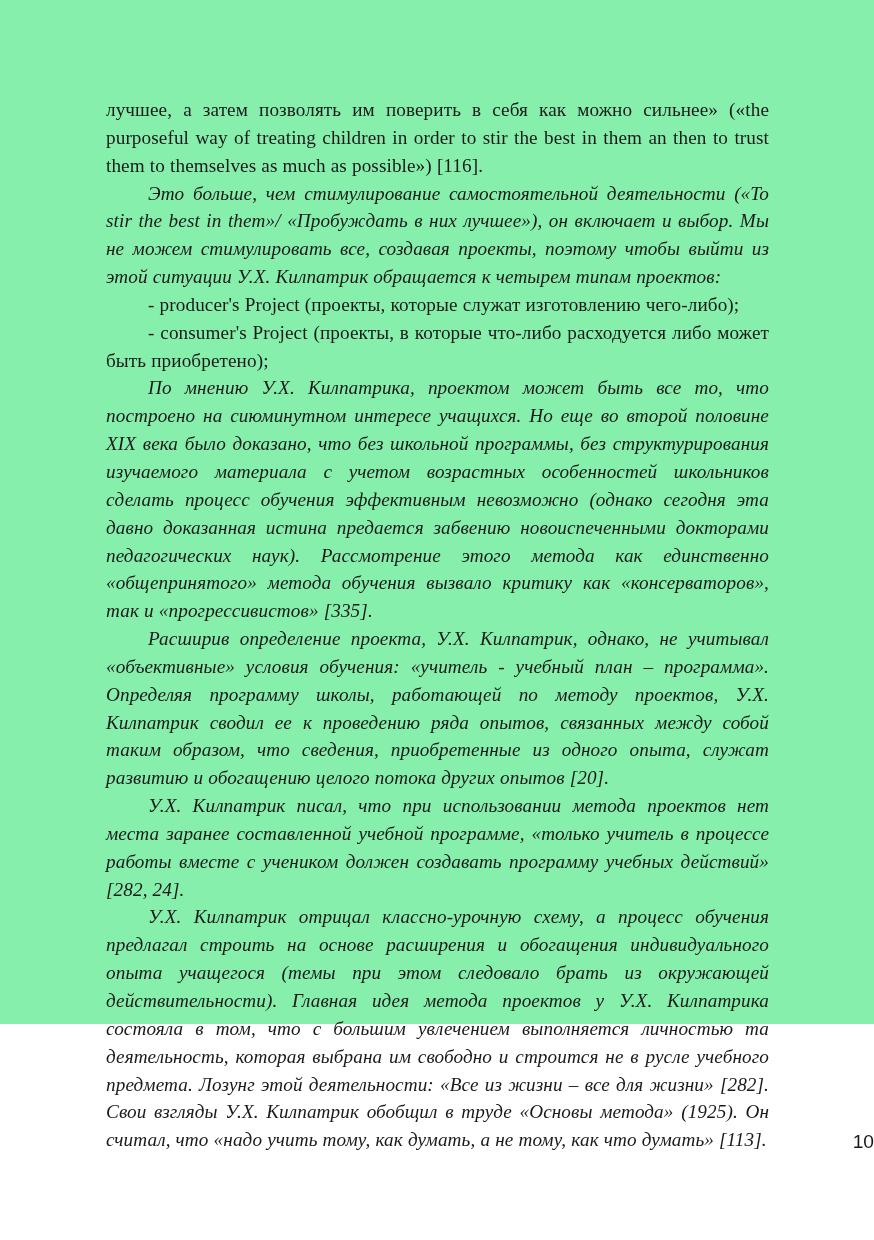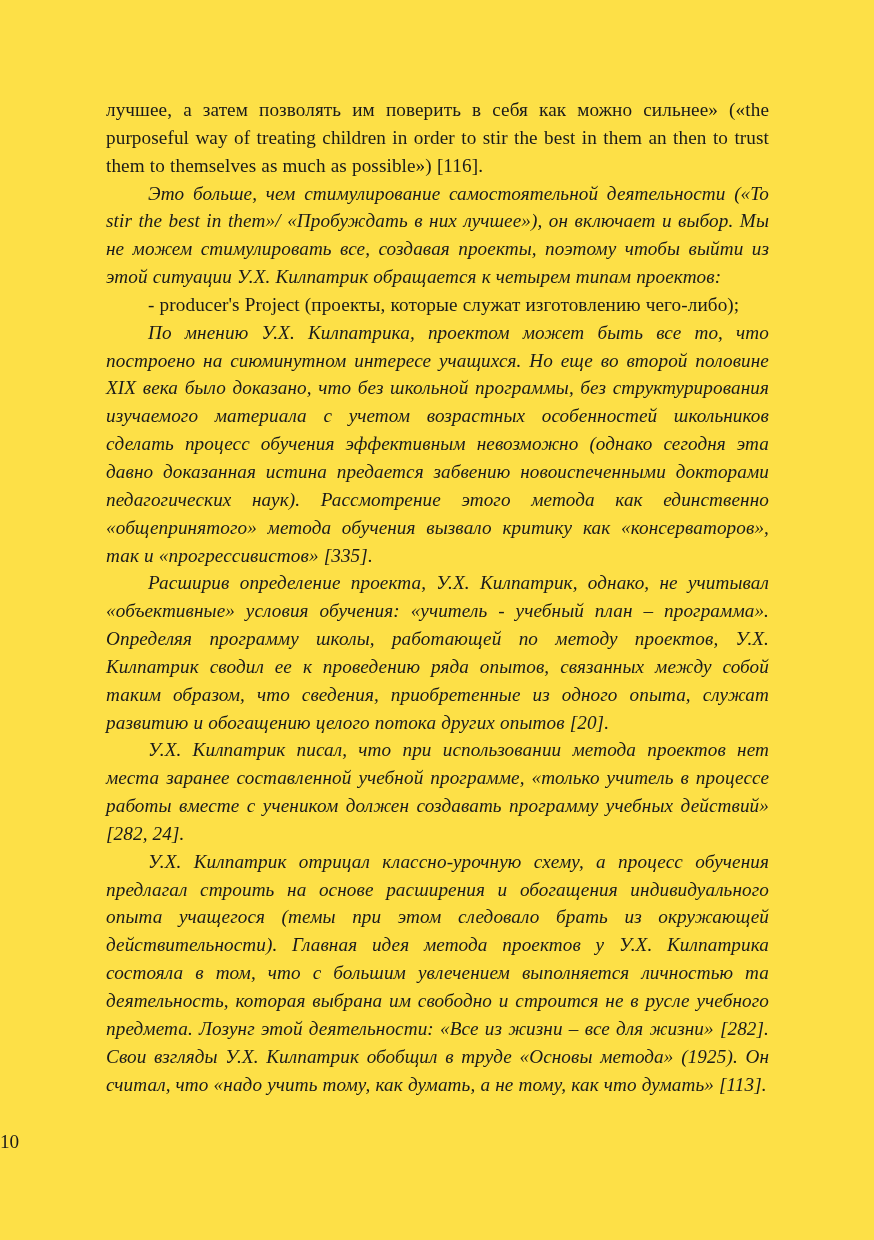--- a/index.html
+++ b/index.html
@@ -14,22 +14,22 @@
     font-family: "Liberation Serif", "DejaVu Serif", serif;
     color: #1a1a1a;
     position: relative;
     overflow: hidden;
   }
   .page {
     position: absolute;
     left: 0;
     top: 0;
     width: 874px;
-    height: 1240px;
-    background: #fde047;
+    height: 1024px;
+    background: #86efac;
   }
   .text-column {
     position: absolute;
     left: 106px;
     top: 96px;
     width: 663px;
   }
   .para {
     margin: 0;
     font-size: 19.2px;
@@ -46,40 +46,41 @@
     font-style: italic;
   }
   .para.dash {
     text-indent: 42px;
   }
   .page-number {
     position: absolute;
     left: 0;
     top: 1130px;
     width: 874px;
-    text-align: left;
-    font-family: Liberation Serif, serif;
+    text-align: right;
+    font-family: Liberation Sans, sans-serif;
     font-size: 19.2px;
     line-height: 24px;
     color: #1a1a1a;
   }
 </style>
 </head>
 <body>
 
 <div class="page">
 
   <div class="text-column">
 
     <p class="para">лучшее, а затем позволять им поверить в себя как можно сильнее»  («the purposeful way of treating children in order to stir the best in them an then to trust them to themselves as much as possible») [116].</p>
 
     <p class="para indent">Это больше, чем стимулирование самостоятельной деятельности («To stir the best in them»/ «Пробуждать в них лучшее»),  он включает и выбор. Мы не можем стимулировать все, создавая проекты, поэтому чтобы выйти из этой ситуации У.Х. Килпатрик обращается к четырем типам проектов:</p>
 
     <p class="para dash">- producer's Project (проекты, которые служат изготовлению чего-либо);</p>
 
+    <p class="para dash">- consumer's Project (проекты, в которые что-либо расходуется либо может быть приобретено);</p>
 
 
 
     <p class="para indent">По мнению У.Х. Килпатрика, проектом может быть все то, что построено на сиюминутном интересе учащихся. Но еще во второй половине XIX века было доказано, что без школьной программы, без структурирования изучаемого материала с учетом возрастных особенностей школьников сделать процесс обучения эффективным невозможно (однако сегодня  эта давно доказанная истина предается забвению новоиспеченными докторами педагогических наук). Рассмотрение этого метода как единственно «общепринятого» метода обучения вызвало критику как  «консерваторов», так и «прогрессивистов» [335].</p>
 
     <p class="para indent">Расширив определение проекта, У.Х. Килпатрик, однако, не учитывал «объективные» условия обучения: «учитель - учебный план – программа». Определяя программу школы, работающей по методу проектов, У.Х. Килпатрик сводил ее к проведению ряда опытов, связанных между собой таким образом, что сведения, приобретенные из одного опыта, служат развитию и обогащению целого потока других опытов [20].</p>
 
     <p class="para indent">У.Х. Килпатрик писал, что при использовании метода проектов нет места заранее составленной  учебной программе, «только учитель в процессе работы вместе с учеником должен создавать программу учебных действий» [282, 24].</p>
 
     <p class="para indent">У.Х. Килпатрик отрицал классно-урочную схему, а процесс обучения предлагал строить на основе расширения и обогащения индивидуального опыта учащегося (темы при этом следовало брать из окружающей действительности). Главная идея метода проектов у У.Х. Килпатрика состояла в том, что с большим увлечением выполняется личностью та деятельность, которая выбрана им свободно и строится не в русле учебного предмета. Лозунг этой деятельности: «Все из жизни – все для жизни» [282]. Свои взгляды У.Х. Килпатрик обобщил в труде «Основы метода» (1925). Он считал, что  «надо учить тому, как думать, а не тому, как что думать» [113].</p>

